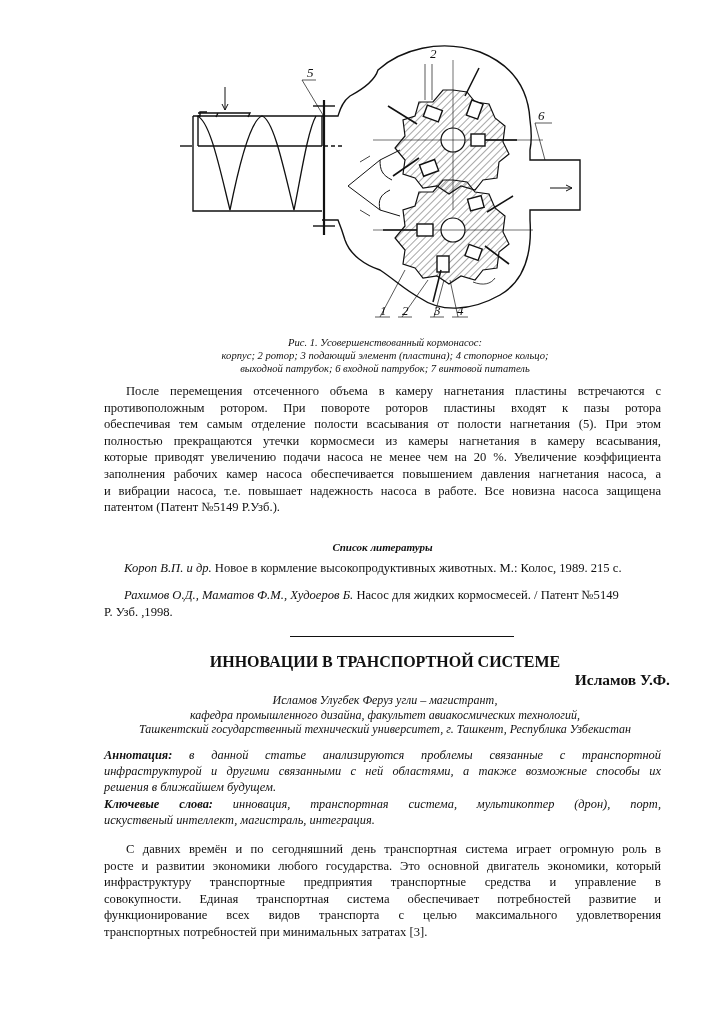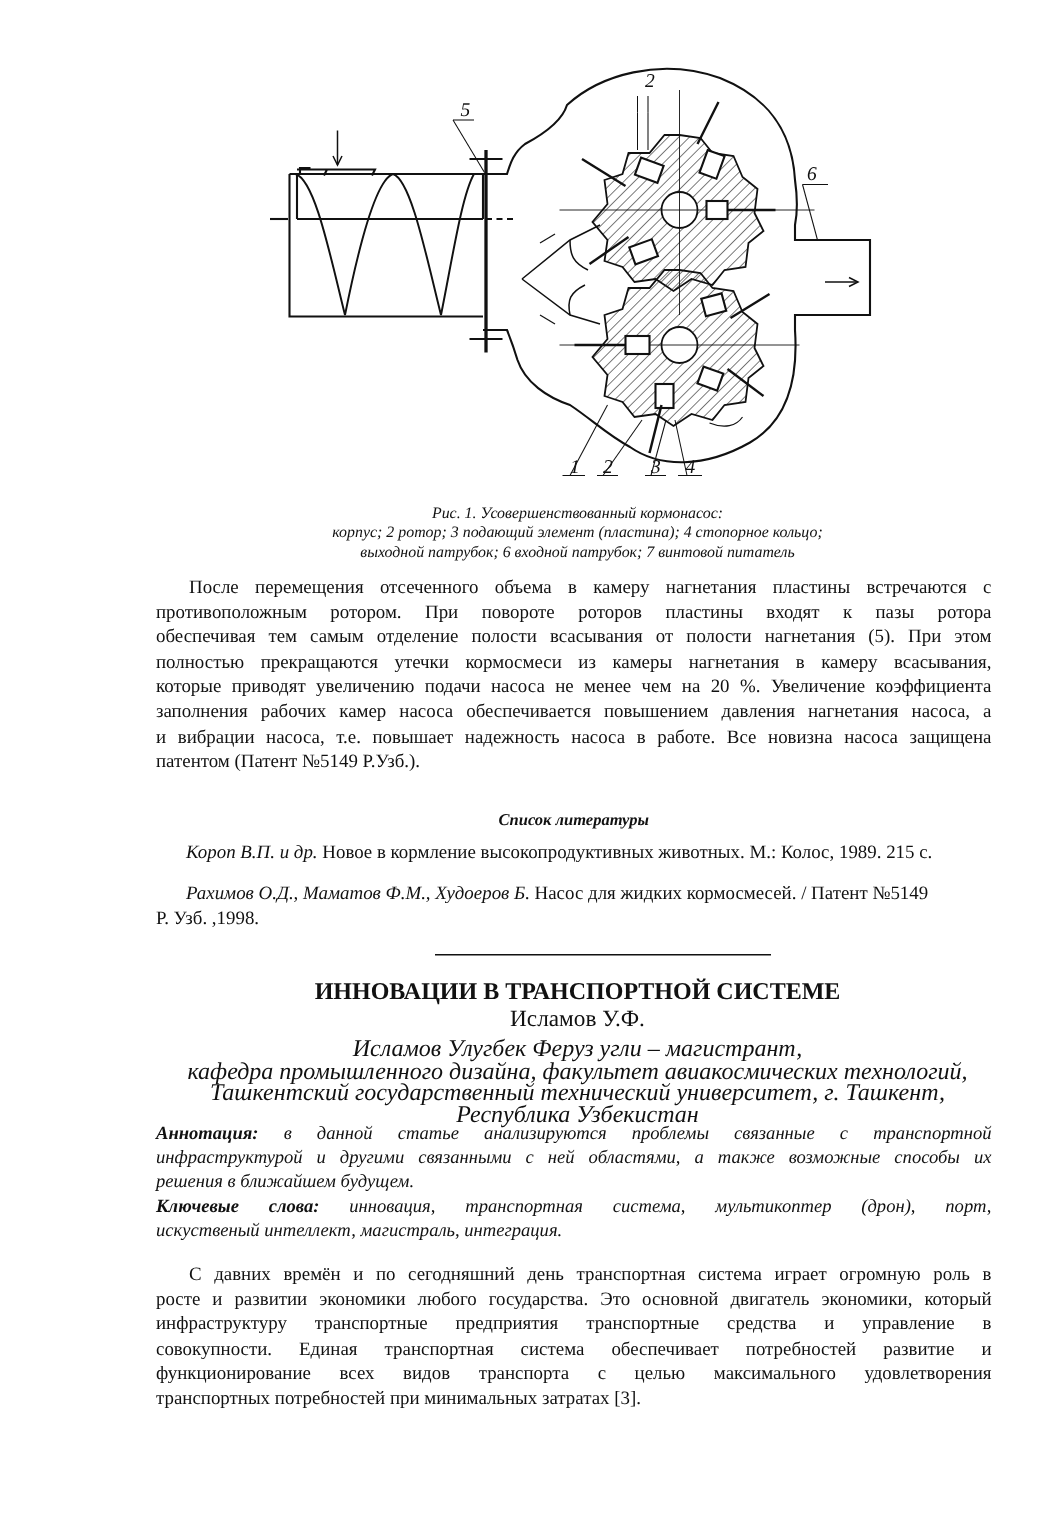--- a/index.html
+++ b/index.html
@@ -13,24 +13,24 @@
     .para .ln { display: block; text-align: justify; text-align-last: justify; white-space: nowrap; }
     .para .ln.last { text-align-last: left; }
     .refs-title { position: absolute; left: 104px; width: 557px; text-align: center;
                   font-weight: bold; font-style: italic; font-size: 11px; }
     .ref { position: absolute; left: 124px; width: 540px; font-size: 12.6px; line-height: 16.6px; }
     .ref i { font-style: italic; }
     .sep { position: absolute; left: 290px; top: 636px; width: 224px; height: 0;
            border-top: 1.2px solid #111; }
     .art-title { position: absolute; left: 100px; width: 570px; text-align: center;
                  font-weight: bold; font-size: 16px; }
-    .author { position: absolute; left: 100px; width: 570px; text-align: center;
-              font-weight: normal; font-size: 15.5px; }
+    .author { position: absolute; left: 100px; width: 570px; text-align: right;
+              font-weight: bold; font-size: 15.5px; }
     .affil { position: absolute; left: 100px; width: 570px; text-align: center;
-             font-style: italic; font-size: 16px; line-height: 14.5px; }
+             font-style: italic; font-size: 12px; line-height: 14.5px; }
     .abs-block { position: absolute; left: 104px; width: 557px; font-style: italic;
                  font-size: 12.4px; line-height: 16.2px; }
     .abs-block .ln { display: block; text-align: justify; text-align-last: justify; white-space: nowrap; font-family: Liberation Serif, serif; }
     .abs-block .ln.last { text-align-last: left; }
     .abs-block b { font-weight: bold; }
   </style>
 </head>
 <body>
 
 <svg id="figure" viewBox="0 0 420 290" xmlns="http://www.w3.org/2000/svg">

